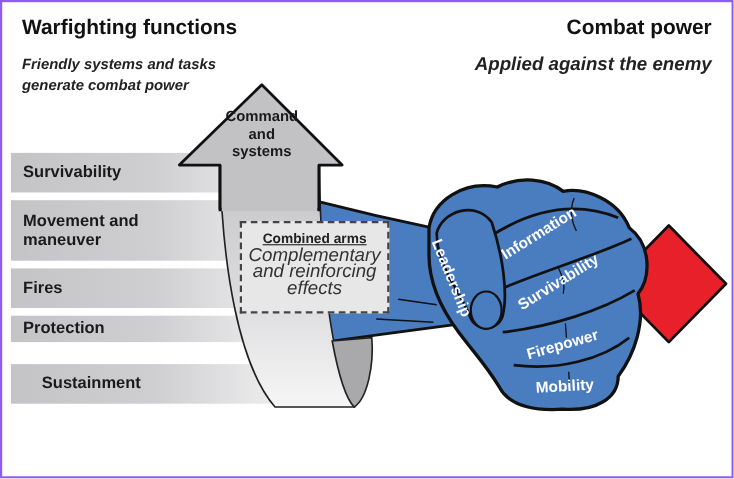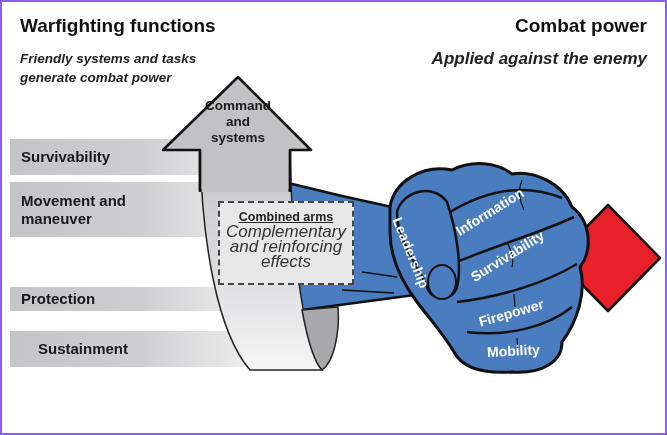--- a/index.html
+++ b/index.html
@@ -34,20 +34,25 @@
   <div class="func" style="top:137px;height:36px;">
     <div>
         <div>Survivability</div>
       </div>
   </div>
   <div class="func" style="top:180px;height:55px;">
     <div>
       <div>Movement and</div>
       <div>maneuver</div>
     </div>
+  </div>
+  <div class="func" style="top:242px;height:36px;">
+    <div>
+        <div>Fires</div>
+      </div>
   </div>
   <div class="func" style="top:285px;height:24px;">
     <div>
         <div>Protection</div>
       </div>
   </div>
   <div class="func" style="top:329px;height:36px;padding-left:28px;">
     <div>
         <div>Sustainment</div>
       </div>

